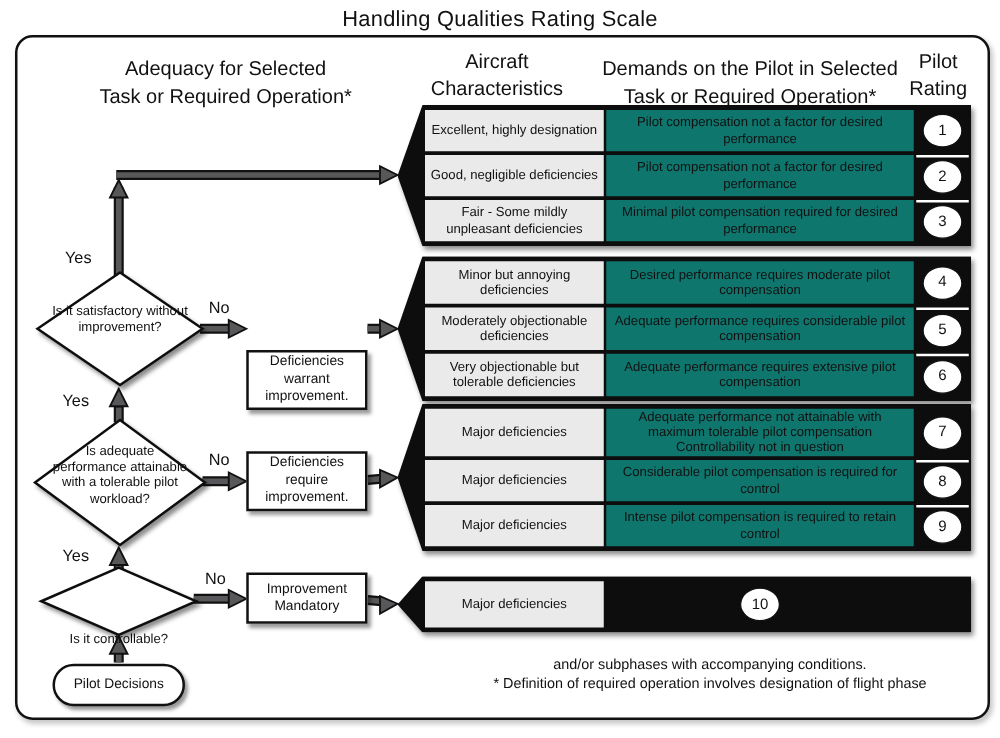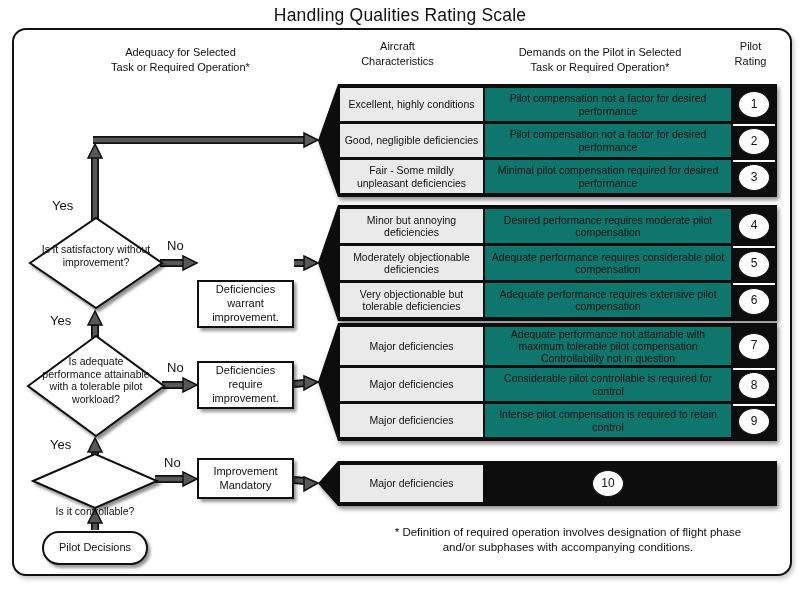--- a/index.html
+++ b/index.html
@@ -4,21 +4,21 @@
 <style>
   html,body{margin:0;padding:0;background:#fff;}
   body{width:800px;height:590px;position:relative;overflow:hidden;
        font-family:"Liberation Sans","DejaVu Sans",sans-serif;color:#111;}
   .abs{position:absolute;}
   
   #title{left:0;top:5px;width:800px;text-align:center;font-size:17.5px;letter-spacing:.2px;}
   #frame{left:12px;top:28px;width:776px;height:544px;border:2px solid #111;border-radius:14px;
          box-shadow:2px 3px 4px rgba(0,0,0,.22);background:#fff;z-index:0;}
   
-  .hdr{font-size:11px;text-align:center;line-height:1.35;z-index:2;}
+  .hdr{font-size:16px;text-align:center;line-height:1.35;z-index:2;}
   .hdr span{display:block;}
   
   .group{z-index:2;filter:drop-shadow(2.5px 3px 2px rgba(0,0,0,.45));}
   .banner{width:100%;height:100%;background:#0d0d0d;box-sizing:border-box;
           clip-path:polygon(20px 0,100% 0,100% 100%,20px 100%,0 50%);
           display:grid;grid-template-columns:143px 246px 42px;gap:3px 2px;
           padding:4px 2px 4px 22px;}
   .cell{display:flex;flex-direction:column;align-items:center;justify-content:center;
         text-align:center;font-size:10.5px;line-height:1.15;padding:0 3px;box-sizing:border-box;}
   .air{background:#eaeaea;}
@@ -137,21 +137,21 @@
 
 <div class="abs lbl" style="left:52px;top:198px;">Yes</div>
 <div class="abs lbl" style="left:50px;top:313px;">Yes</div>
 <div class="abs lbl" style="left:50px;top:437px;">Yes</div>
 <div class="abs lbl" style="left:167px;top:238px;">No</div>
 <div class="abs lbl" style="left:167px;top:360px;">No</div>
 <div class="abs lbl" style="left:164px;top:455px;">No</div>
 
 <div class="abs group" style="left:318px;top:84px;width:459px;height:113px;">
   <div class="banner" style="grid-template-rows:33px 33px 33px;">
-    <div class="cell air">Excellent, highly conditions</div>
+    <div class="cell air">Excellent, highly designation</div>
     <div class="cell dem">Pilot compensation not a factor for desired performance</div>
     <div class="cell rate">
         <div class="oval">1</div>
       </div>
     <div class="cell air">Good, negligible deficiencies</div>
     <div class="cell dem">Pilot compensation not a factor for desired performance</div>
     <div class="cell rate sep">
         <div class="oval">2</div>
       </div>
     <div class="cell air">Fair - Some mildly unpleasant deficiencies</div>
@@ -186,21 +186,21 @@
   <div class="banner" style="grid-template-rows:38px 33px 33px;">
     <div class="cell air">Major deficiencies</div>
     <div class="cell dem">
       <span>Adequate performance not attainable with maximum tolerable pilot compensation</span>
       <span class="u">Controllability not in question</span>
     </div>
     <div class="cell rate">
         <div class="oval">7</div>
       </div>
     <div class="cell air">Major deficiencies</div>
-    <div class="cell dem">Considerable pilot controllable is required for control</div>
+    <div class="cell dem">Considerable pilot compensation is required for control</div>
     <div class="cell rate sep">
         <div class="oval">8</div>
       </div>
     <div class="cell air">Major deficiencies</div>
     <div class="cell dem">Intense pilot compensation is required to retain control</div>
     <div class="cell rate sep">
         <div class="oval">9</div>
       </div>
   </div>
 </div>
@@ -208,15 +208,15 @@
 <div class="abs group" style="left:318px;top:461px;width:459px;height:45px;">
   <div class="banner" style="grid-template-rows:37px;">
     <div class="cell air">Major deficiencies</div>
     <div class="cell rate">
         <div class="oval">10</div>
       </div>
   </div>
 </div>
 
 <div class="abs" id="footnote">
+  <span>and/or subphases with accompanying conditions.</span>
   <span>* Definition of required operation involves designation of flight phase</span>
-  <span>and/or subphases with accompanying conditions.</span>
 </div>
 
 </body></html>

